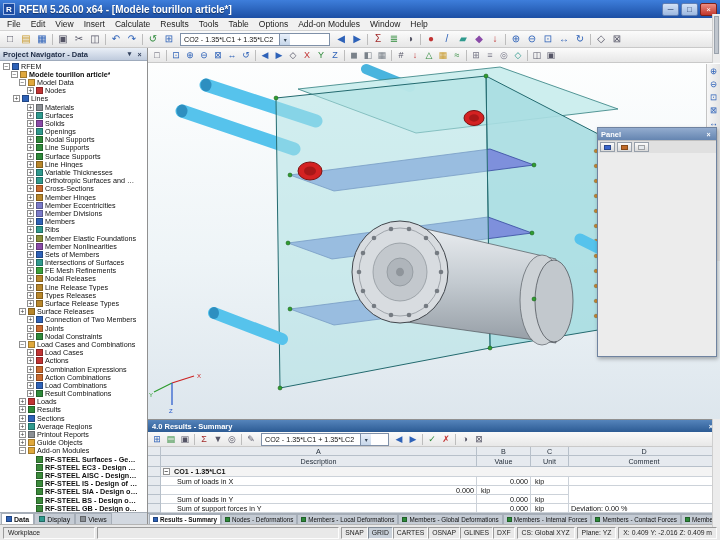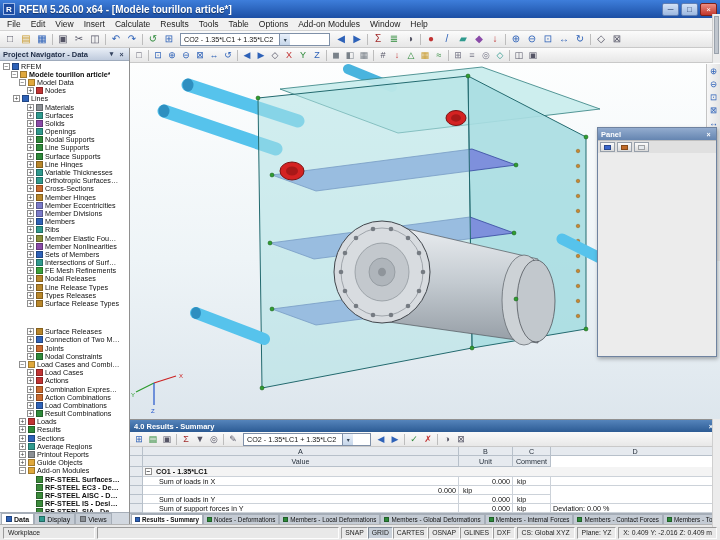--- a/index.html
+++ b/index.html
@@ -22,21 +22,21 @@
 .tb-icon{width:16px;height:14px;font-size:10px;line-height:13px;text-align:center;flex:0 0 auto}
 .tb2 .tb-icon,.res-toolbar .tb-icon{width:14px;height:13px;font-size:9px;line-height:12px}
 .tb-sep{width:1px;height:11px;background:#bdbdbd;margin:0 2px;flex:0 0 auto}
 .combo{height:13px;background:#fff;border:1px solid #7f90a8;display:flex;align-items:center;font-size:7.2px;padding-left:3px;margin:0 3px;white-space:nowrap}
 .combo .arrow{margin-left:6px;width:11px;height:100%;background:linear-gradient(#eaf1fa,#c6d6ea);border-left:1px solid #7f90a8;font-size:6px;display:flex;align-items:center;justify-content:center;color:#345}
 .combo-main{width:150px}
 .combo-res{width:128px}
 
 .main{flex:1;display:flex;min-height:0}
 
-.navigator{width:130px;flex:0 0 auto;display:flex;flex-direction:column;background:#fff;border-right:1px solid #909090}
+.navigator{width:148px;flex:0 0 auto;display:flex;flex-direction:column;background:#fff;border-right:1px solid #909090}
 .nav-title{height:13px;flex:0 0 auto;background:linear-gradient(#e9eff7,#bfcbdd);border-bottom:1px solid #9fabbc;display:flex;align-items:center;padding:0 3px;font-size:7.5px;font-weight:bold;color:#1c2a44}
 .nav-title .mini{margin-left:auto;font-size:7px;color:#33425e;width:9px;text-align:center}
 .nav-title .mini+.mini{margin-left:1px}
 .tree{flex:1;overflow:hidden;padding:1px 9px 0 1px;position:relative}
 .tree-row{height:8.2px;display:flex;align-items:center;white-space:nowrap;overflow:hidden;font-size:7.2px;color:#101010}
 .exp{width:7px;height:7px;border:1px solid #8f8f8f;background:#fff;font-size:6.5px;line-height:5px;text-align:center;color:#333;flex:0 0 auto;margin-right:2px}
 .exp-sp{width:9px;flex:0 0 auto}
 .tree-ico{width:7px;height:7px;flex:0 0 auto;margin-right:2px;border:1px solid rgba(0,0,0,.28)}
 .tree-label{overflow:hidden;text-overflow:ellipsis}
 .nav-scroll{position:absolute;top:14px;right:0;bottom:13px;width:8px;background:#ececec;border-left:1px solid #cfcfcf}
@@ -313,21 +313,21 @@
           <div class="tree-row" style="padding-left: 26px;">
             <span class="exp">+</span>
             <span class="tree-ico" style="background: rgb(184, 134, 42);"></span>
             <span class="tree-label">Types Releases</span>
           </div>
           <div class="tree-row" style="padding-left: 26px;">
             <span class="exp">+</span>
             <span class="tree-ico" style="background: rgb(184, 134, 42);"></span>
             <span class="tree-label">Surface Release Types</span>
           </div>
-          <div class="tree-row" style="padding-left: 26px; margin-top: 20px;">
+          <div class="tree-row" style="padding-left: 18px;">
             <span class="exp">+</span>
             <span class="tree-ico" style="background: rgb(184, 134, 42);"></span>
             <span class="tree-label">Surface Releases</span>
           </div>
           <div class="tree-row" style="padding-left: 26px;">
             <span class="exp">+</span>
             <span class="tree-ico" style="background: rgb(46, 98, 184);"></span>
             <span class="tree-label">Connection of Two Members</span>
           </div>
           <div class="tree-row" style="padding-left: 26px;">
@@ -686,20 +686,21 @@
         <div class="res-table">
             <div class="tr letter-row">
               <div class="td gutter"></div>
               <div class="td">A</div>
               <div class="td">B</div>
               <div class="td">C</div>
               <div class="td">D</div>
             </div>
             <div class="tr head-row">
               <div class="td gutter"></div>
+              <div class="td">Description</div>
               <div class="td">Value</div>
               <div class="td">Unit</div>
               <div class="td">Comment</div>
             </div>
             <div class="tr group-row">
               <div class="td gutter"></div>
               <div class="td group-cell">
                 <span class="exp">−</span>
                 <span>CO1 - 1.35*LC1</span>
               </div>

